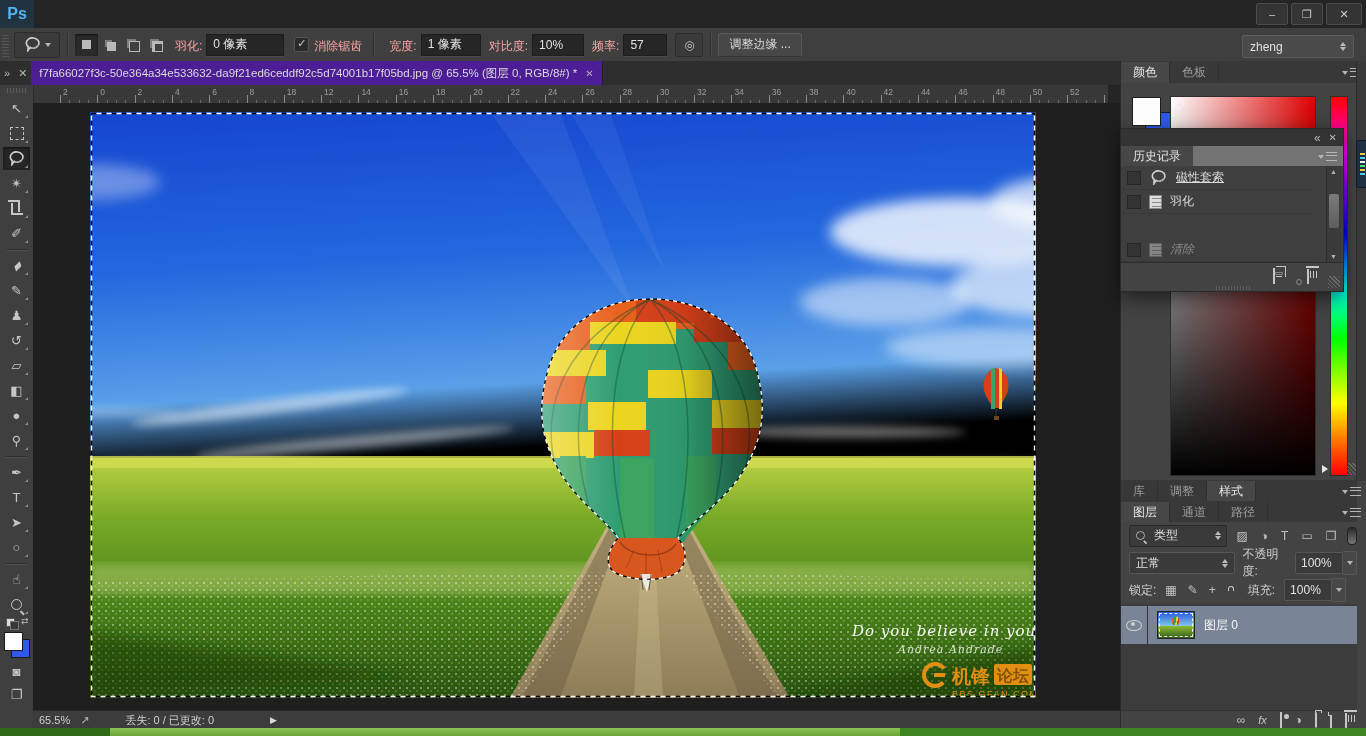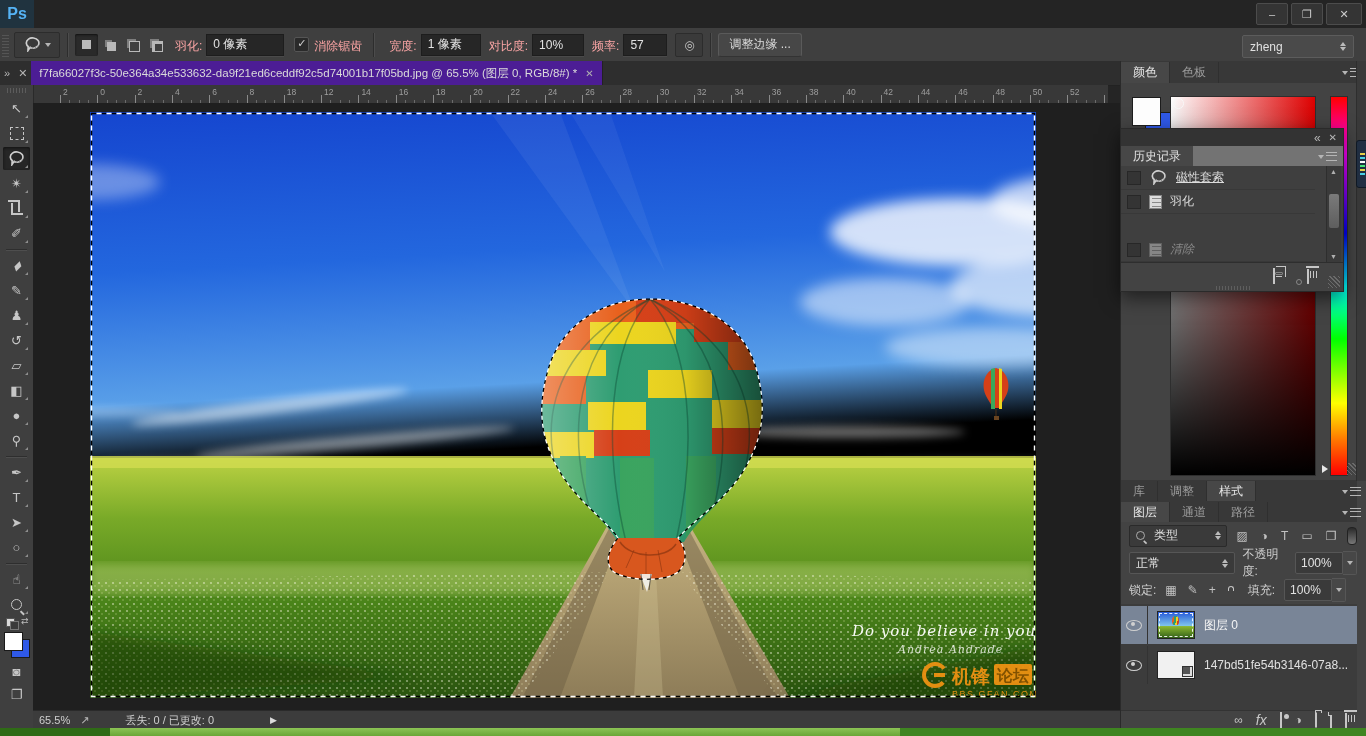--- a/index.html
+++ b/index.html
@@ -157,21 +157,21 @@
   .lthumb.whitethumb{background:#f1f1f1;}
   .lthumb.whitethumb::after{content:'';position:absolute;right:1px;bottom:1px;width:9px;height:9px;background:#555;box-shadow:inset -2px -2px 0 #ddd;border:1px solid #333;}
   .lname{font-size:12px;white-space:nowrap;overflow:hidden;}
   #layerbar{position:absolute;left:0;top:649px;width:236px;height:18px;border-top:1px solid #333;display:flex;align-items:center;justify-content:flex-end;gap:13px;padding-right:10px;box-sizing:border-box;color:#c2c2c2;}
   .icon-mask{width:13px;height:10px;border:1px solid #c6c6c6;position:relative;}
   .icon-mask::before{content:'';position:absolute;left:3px;top:1.5px;width:5px;height:5px;border-radius:50%;background:#c6c6c6;}
   .icon-folder{width:13px;height:9px;border:1px solid #c6c6c6;border-radius:0 1px 1px 1px;position:relative;margin-top:3px;}
   .icon-folder::before{content:'';position:absolute;left:-1px;top:-3px;width:5px;height:2px;border:1px solid #c6c6c6;border-bottom:none;border-radius:1px 1px 0 0;}
   .icon-page{width:9px;height:11px;border:1px solid #c6c6c6;position:relative;}
   .icon-page::before{content:'';position:absolute;right:-1px;top:-1px;width:3px;height:3px;background:#434343;border-left:1px solid #c6c6c6;border-bottom:1px solid #c6c6c6;}
-  .fx{font-style:italic;font-size:14px;color:#c6c6c6;}
+  .fx{font-style:italic;font-size:11px;color:#c6c6c6;}
 
   
   #gutter{left:1356px;top:61px;width:10px;height:420px;background:#3a3a3a;border-left:1px solid #2e2e2e;}
   #colltab{left:1356px;top:140px;width:10px;height:46px;background:#223044;border-radius:3px 0 0 3px;border:1px solid #101a26;display:flex;flex-direction:column;gap:2px;align-items:center;justify-content:center;}
   #colltab i{display:block;width:5px;height:2px;}
 
   svg text{user-select:none;}
 </style>
 </head>
 <body>
@@ -760,27 +760,20 @@
     </div>
 
     <div id="layerlist">
         <div class="lrow selected" style="top: 2px;">
           <div class="leye">
             <span class="icon-eye"></span>
           </div>
           <div class="lthumb balloonthumb"></div>
           <span class="lname">图层 0</span>
         </div>
-        <div class="lrow" style="top: 42px;">
-          <div class="leye">
-            <span class="icon-eye"></span>
-          </div>
-          <div class="lthumb whitethumb"></div>
-          <span class="lname">147bd51fe54b3146-07a8...</span>
-        </div>
       </div>
 
     <div id="layerbar">
         <span><span class="ficon">∞</span></span>
         <span><span class="fx">fx</span></span>
         <span><span class="icon-mask"></span></span>
         <span><span class="ficon">◑</span></span>
         <span><span class="icon-folder"></span></span>
         <span><span class="icon-page"></span></span>
         <span><span class="icon-trash"></span></span>

